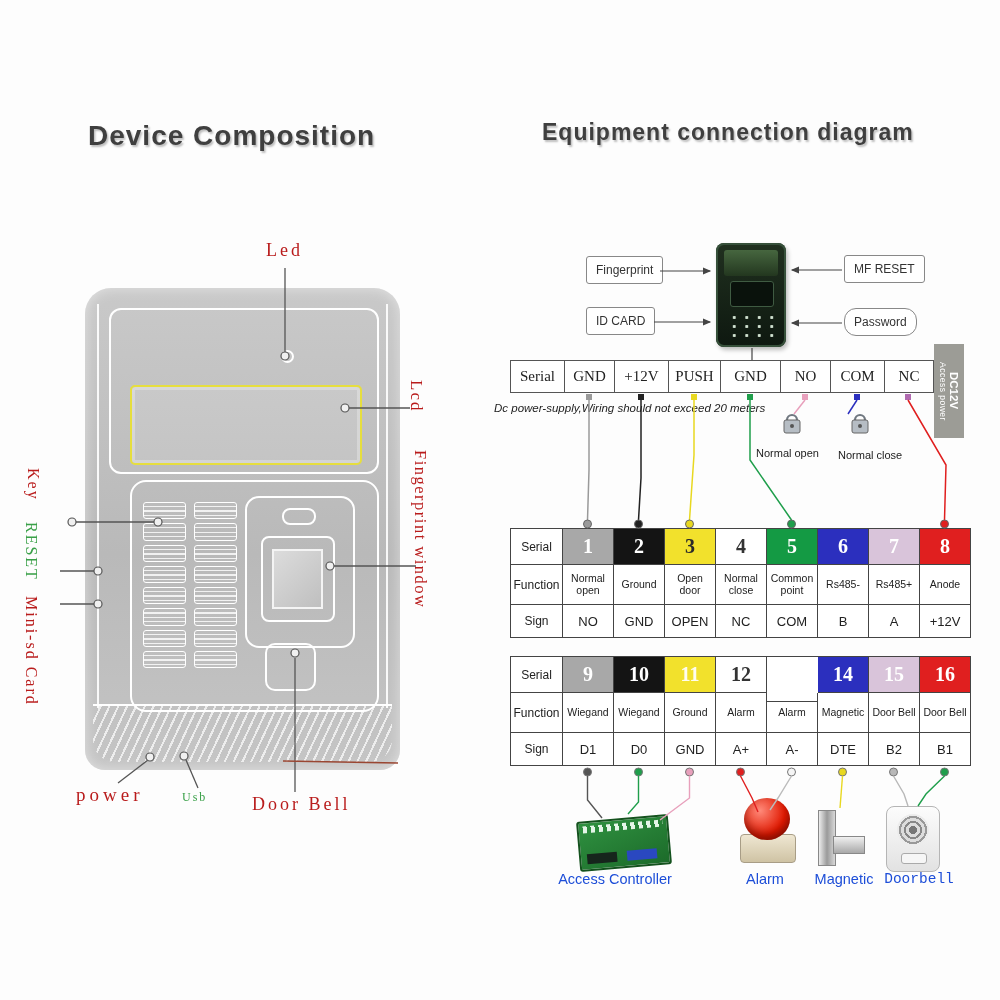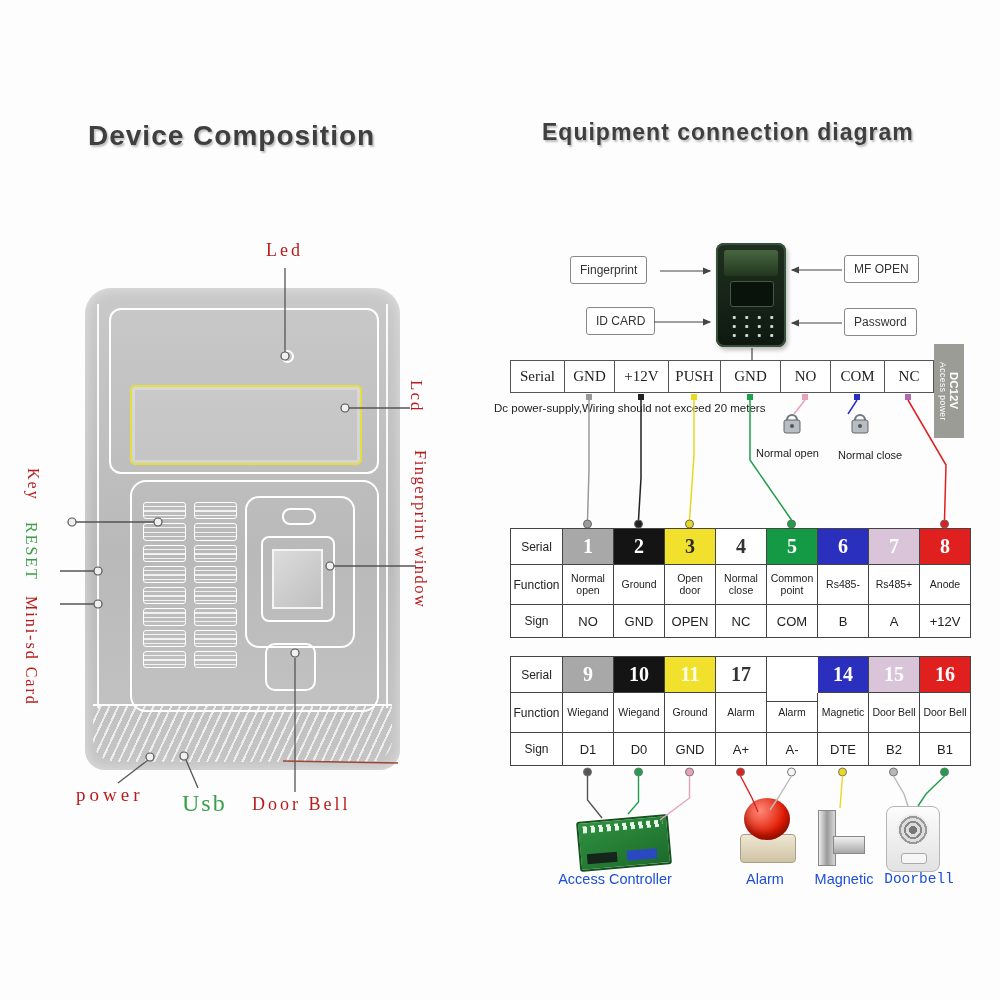--- a/index.html
+++ b/index.html
@@ -48,32 +48,32 @@
   .serif-label { position:absolute; font-family:"Liberation Serif", serif; color:#b91c1c; }
   .vtext { writing-mode:vertical-rl; }
   .green { color:#3aa048; }
   #led-label   { left:266px; top:240px; font-size:18px; letter-spacing:3px; }
   #lcd-label   { left:406px; top:380px; font-size:17px; letter-spacing:2px; }
   #fpw-label   { left:410px; top:450px; font-size:16.5px; letter-spacing:1.5px; }
   #key-label   { left:24px;  top:468px; font-size:16px; letter-spacing:2px; }
   #reset-label { left:22px;  top:522px; font-size:16px; letter-spacing:2px; }
   #minisd-label{ left:22px;  top:596px; font-size:16px; letter-spacing:2px; }
   #power-label { left:76px;  top:784px; font-size:19px; letter-spacing:4px; }
-  #usb-label   { left:182px; top:790px; font-size:24px; letter-spacing:2px; }
+  #usb-label   { left:182px; top:790px; font-size:12px; letter-spacing:2px; }
   #dbell-label { left:252px; top:794px; font-size:18px; letter-spacing:3px; }
 
   
   .cbox {
     position:absolute; border:1px solid #888; border-radius:3px; background:#fff;
     padding:6px 9px; font-size:12px; color:#333;
   }
-  #fingerprint-box { left:570px; top:256px; }
+  #fingerprint-box { left:586px; top:256px; }
   #idcard-box      { left:586px; top:307px; }
   #mfcard-box      { left:844px; top:255px; }
-  #password-box    { left:844px; top:308px; }
+  #password-box    { left:844px; top:308px;border-radius:12px; }
 
   .rdevice { position:absolute; left:716px; top:243px; width:70px; height:104px;
     background:linear-gradient(#20301f,#0e1810); border-radius:8px;
     box-shadow: inset 0 0 0 2px #36503a, 2px 3px 4px rgba(0,0,0,.25); }
   .rdevice > div { position:absolute; }
   .rd-screen { left:8px; top:7px; width:54px; height:26px; background:linear-gradient(#46663f,#23371f); border-radius:3px; }
   .rd-fp     { left:14px; top:38px; width:42px; height:24px; background:#0a120c; border:1px solid #3f5b42; border-radius:3px; }
   .rd-keys   { left:10px; top:68px; width:50px; height:28px;
     background-image:radial-gradient(circle, #cfe0cf 1.3px, transparent 1.8px);
     background-size:12.5px 9px; background-position:2px 2px; }
@@ -85,21 +85,21 @@
     font-family:"Liberation Serif", serif; font-size:15px; color:#222;
     border-right:1px solid #555; box-sizing:border-box; }
   .tstrip-cell:last-child { border-right:none; }
 
   .acc-power { position:absolute; left:934px; top:344px; width:30px; height:94px;
     background:#9c9c96; color:#fff; display:flex; justify-content:center; gap:1px; }
   .acc-power span { writing-mode:vertical-rl; text-align:center; line-height:1.05; }
   .acc-line1 { font-size:8.5px; letter-spacing:.5px; }
   .acc-line2 { font-size:11.5px; font-weight:bold; }
 
-  #wiring-note { position:absolute; left:494px; top:402px; font-size:11.5px; color:#222; }
+  #wiring-note { position:absolute; left:494px; top:402px; font-size:11.5px; color:#222;font-style:italic; }
   .lock-label { position:absolute; font-size:11px; color:#222; }
   #normal-open-label  { left:756px; top:447px; }
   #normal-close-label { left:838px; top:449px; }
 
   
   .ctable { position:absolute; left:510px; width:460px; display:grid;
     grid-template-columns:52px repeat(8,1fr); grid-template-rows:36px 40px 33px;
     border-top:1px solid #444; border-left:1px solid #444; background:#fff; }
   #table1 { top:528px; }
   #table2 { top:656px; }
@@ -188,21 +188,21 @@
   <div id="fpw-label" class="serif-label vtext">Fingerprint window</div>
   <div id="key-label" class="serif-label vtext">Key</div>
   <div id="reset-label" class="serif-label vtext green">RESET</div>
   <div id="minisd-label" class="serif-label vtext">Mini-sd Card</div>
   <div id="power-label" class="serif-label">power</div>
   <div id="usb-label" class="serif-label green">Usb</div>
   <div id="dbell-label" class="serif-label">Door Bell</div>
 
   <div id="fingerprint-box" class="cbox">Fingerprint</div>
   <div id="idcard-box" class="cbox">ID CARD</div>
-  <div id="mfcard-box" class="cbox">MF OPEN</div>
+  <div id="mfcard-box" class="cbox">MF RESET</div>
   <div id="password-box" class="cbox">Password</div>
 
   <div class="rdevice">
     <div class="rd-screen"></div>
     <div class="rd-fp"></div>
     <div class="rd-keys"></div>
   </div>
 
   <div class="terminal">
     <div class="tstrip-cell" style="width:54px">Serial</div>
@@ -251,21 +251,21 @@
       <div class="tcell sign">COM</div>
       <div class="tcell sign">B</div>
       <div class="tcell sign">A</div>
       <div class="tcell sign">+12V</div>
     </div>
   <div id="table2" class="ctable">
       <div class="tcell thead">Serial</div>
       <div class="tcell serial" style="background: rgb(168, 168, 168); color: rgb(255, 255, 255);">9</div>
       <div class="tcell serial" style="background: rgb(20, 20, 20); color: rgb(255, 255, 255);">10</div>
       <div class="tcell serial" style="background: rgb(242, 225, 44); color: rgb(255, 253, 240);">11</div>
-      <div class="tcell serial" style="background: rgb(255, 255, 255); color: rgb(51, 51, 51);">17</div>
+      <div class="tcell serial" style="background: rgb(255, 255, 255); color: rgb(51, 51, 51);">12</div>
       <div class="tcell serial" style="background: #404040; color: rgb(255, 255, 255); margin-top: 44px;">13</div>
       <div class="tcell serial" style="background: rgb(43, 47, 190); color: rgb(255, 255, 255); text-align: right;">14</div>
       <div class="tcell serial" style="background: rgb(217, 196, 218); color: rgb(255, 255, 255);">15</div>
       <div class="tcell serial" style="background: rgb(224, 31, 31); color: rgb(255, 255, 255);">16</div>
       <div class="tcell thead">Function</div>
       <div class="tcell func">Wiegand</div>
       <div class="tcell func">Wiegand</div>
       <div class="tcell func">Ground</div>
       <div class="tcell func">Alarm</div>
       <div class="tcell func">Alarm</div>

